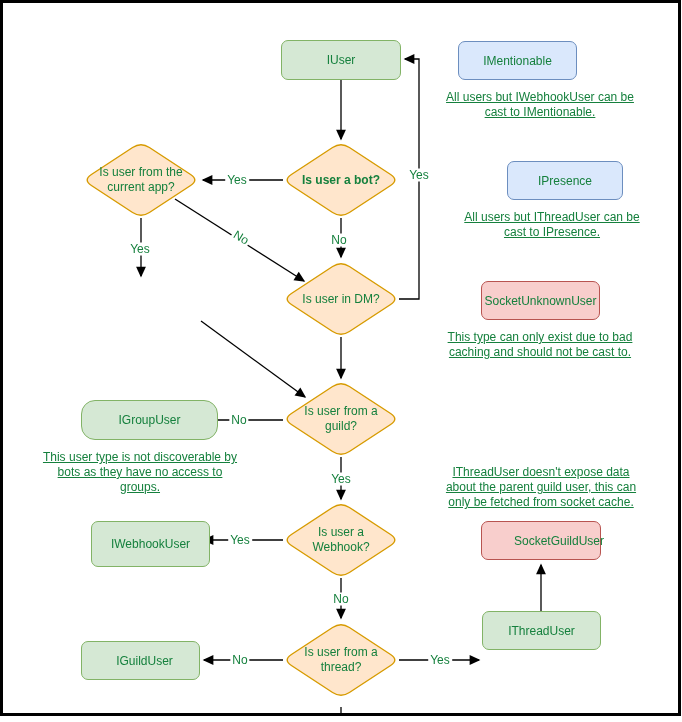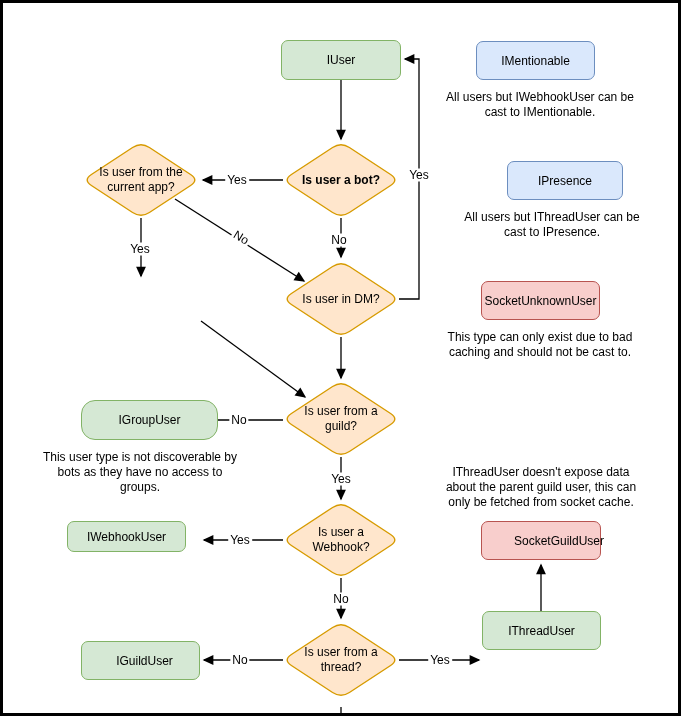--- a/index.html
+++ b/index.html
@@ -1,18 +1,18 @@
 <!DOCTYPE html>
 <html><head>
 <meta charset="utf-8">
 <style>
   html,body { margin:0; padding:0; background:#fff; }
   #canvas {
     position:relative; width:682px; height:722px;
-    font-family:"Liberation Sans", sans-serif; color:#000000;
+    font-family:"Liberation Sans", sans-serif; color:#15803d;
     background:#fff; overflow:hidden;
   }
   #wires { position:absolute; left:0; top:0; }
   .node {
     position:absolute; box-sizing:border-box; border-radius:7px;
     display:flex; align-items:center; justify-content:center;
     font-size:12px; text-align:center;
   }
   .green { background:#d5e8d4; border:1px solid #82b366; }
   .blue  { background:#dae8fc; border:1px solid #6c8ebf; }
@@ -22,21 +22,21 @@
     display:flex; align-items:center; justify-content:center;
     text-align:center; white-space:pre-line; font-size:12px; line-height:15px;
   }
   .elabel {
     position:absolute; transform:translate(-50%,-50%);
     background:#ffffff; padding:0 2px; font-size:12px; line-height:13px;
   }
   .elabel.rot { transform:translate(-50%,-50%) rotate(31deg); }
   .ann {
     position:absolute; width:240px; text-align:center;
-    white-space:pre-line; font-size:12px; line-height:15px;
+    white-space:pre-line; font-size:12px; line-height:15px;text-decoration:underline;
   }
 </style>
 </head>
 <body>
 
 <div id="canvas">
 
   <svg id="wires" width="682" height="722" viewBox="0 0 682 722">
     <defs>
       <marker id="arrow" viewBox="0 0 10 10" refX="8.5" refY="5" markerWidth="9" markerHeight="9" orient="auto-start-reverse">
@@ -70,25 +70,25 @@
       <use href="#diamond-shape" transform="translate(141,180)"></use>
       <use href="#diamond-shape" transform="translate(341,180)"></use>
       <use href="#diamond-shape" transform="translate(341,299)"></use>
       <use href="#diamond-shape" transform="translate(341,419)"></use>
       <use href="#diamond-shape" transform="translate(341,540)"></use>
       <use href="#diamond-shape" transform="translate(341,660)"></use>
     </g>
   </svg>
 
   <div class="node green" style="left:281px; top:40px;  width:120px; height:40px;">IUser</div>
-  <div class="node blue" style="left:476px; top:41px;  width:119px; height:39px;">IMentionable</div>
+  <div class="node blue" style="left:458px; top:41px;  width:119px; height:39px;">IMentionable</div>
   <div class="node blue" style="left:507px; top:161px; width:116px; height:39px;">IPresence</div>
   <div class="node red" style="left:481px; top:281px; width:119px; height:39px;">SocketUnknownUser</div>
   <div class="node green" style="left:81px;  top:400px; width:137px; height:40px;border-radius:14px;">IGroupUser</div>
-  <div class="node green" style="left:67px;  top:521px; width:119px; height:31px;">IWebhookUser</div>
+  <div class="node green" style="left:91px;  top:521px; width:119px; height:46px;">IWebhookUser</div>
   <div class="node red" style="left:481px; top:521px; width:120px; height:39px;padding-left:36px;">SocketGuildUser</div>
   <div class="node green" style="left:81px;  top:641px; width:119px; height:39px;padding-left:8px;">IGuildUser</div>
   <div class="node green" style="left:482px; top:611px; width:119px; height:39px;">IThreadUser</div>
 
   <div class="dlabel" style="left:83px;  top:142px;">Is user from the
 current app?</div>
   <div class="dlabel" style="left:283px; top:142px;font-weight:bold;">Is user a bot?</div>
   <div class="dlabel" style="left:283px; top:261px;">Is user in DM?</div>
   <div class="dlabel" style="left:283px; top:381px;">Is user from a
 guild?</div>

